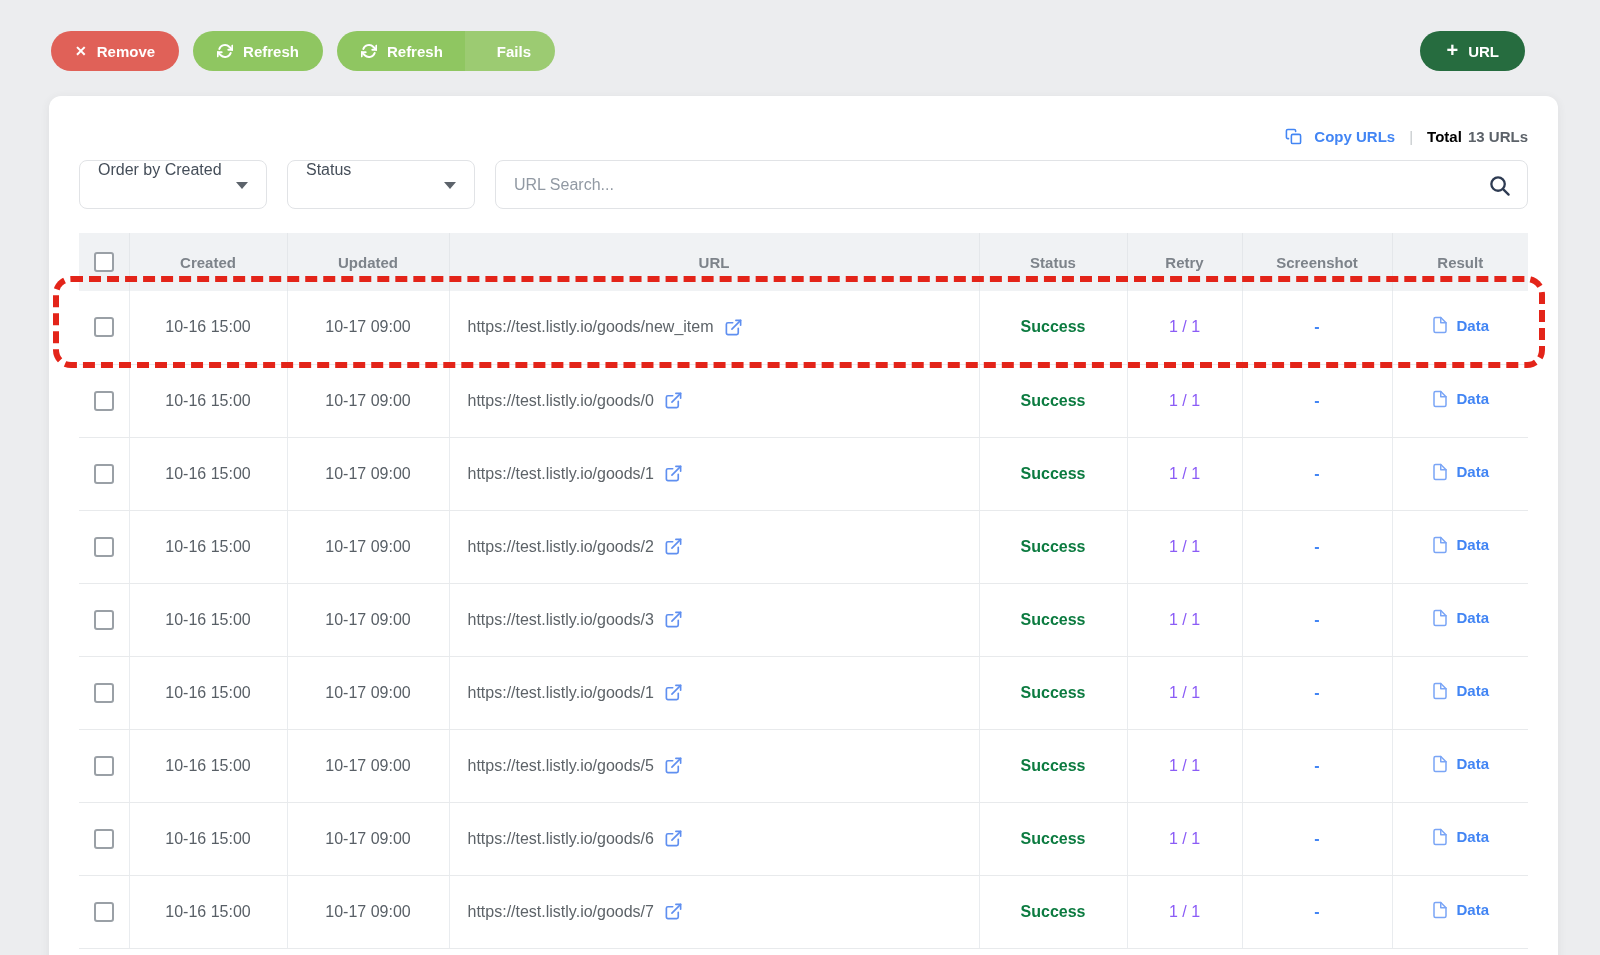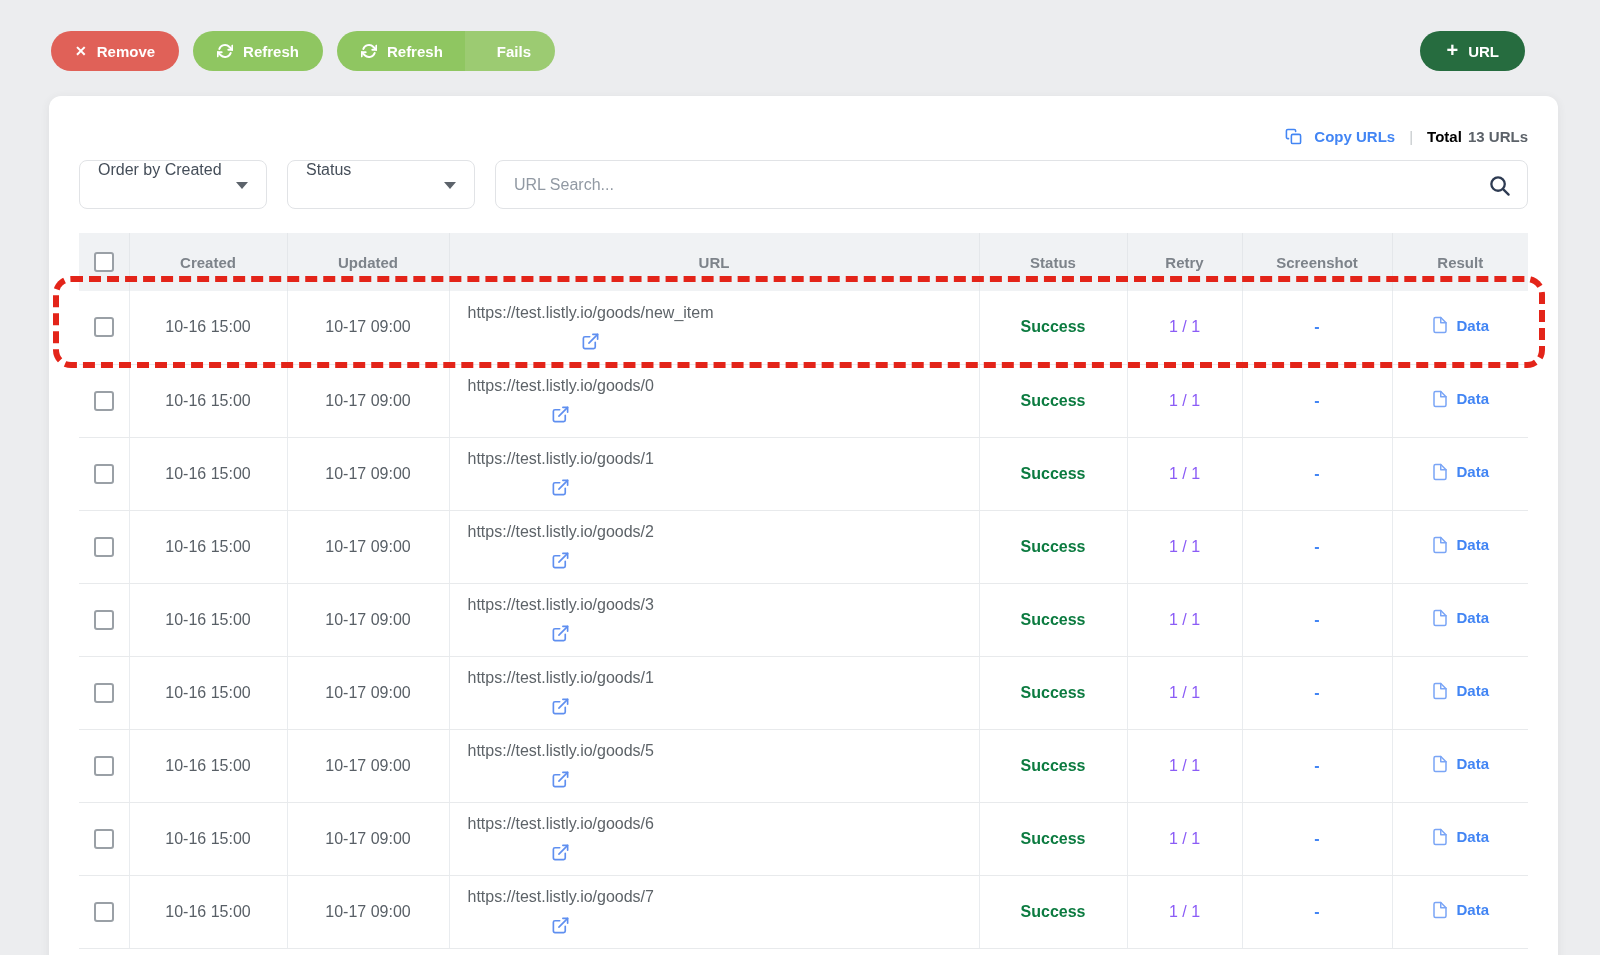--- a/index.html
+++ b/index.html
@@ -110,21 +110,21 @@
   col.c-check { width:50px; }
   col.c-created { width:158px; }
   col.c-updated { width:162px; }
   col.c-url { width:530px; }
   col.c-status { width:148px; }
   col.c-retry { width:115px; }
   col.c-shot { width:150px; }
   col.c-result { width:136px; }
 
   td.col-url { text-align:left; padding-left:18px; }
-  .url-cell { display:inline-flex; align-items:center; gap:10px; color:#5d6368;flex-direction:column; }
+  .url-cell { display:inline-flex; align-items:center; gap:10px; color:#5d6368; }
   .ext-icon { color:#5f8ff0; cursor:pointer; display:inline-flex; }
   .ext-icon svg { width:19px; height:19px; }
 
   td.cell-status { color:#0c7b40; font-weight:700; }
   td.cell-retry { color:#8b5cf6; }
   td.cell-shot { color:#4285f4; font-weight:700; }
   .data-link {
     display:inline-flex; align-items:center; gap:7px;
     color:#4285f4; font-weight:700; font-size:15px;
     text-decoration:none; cursor:pointer;

